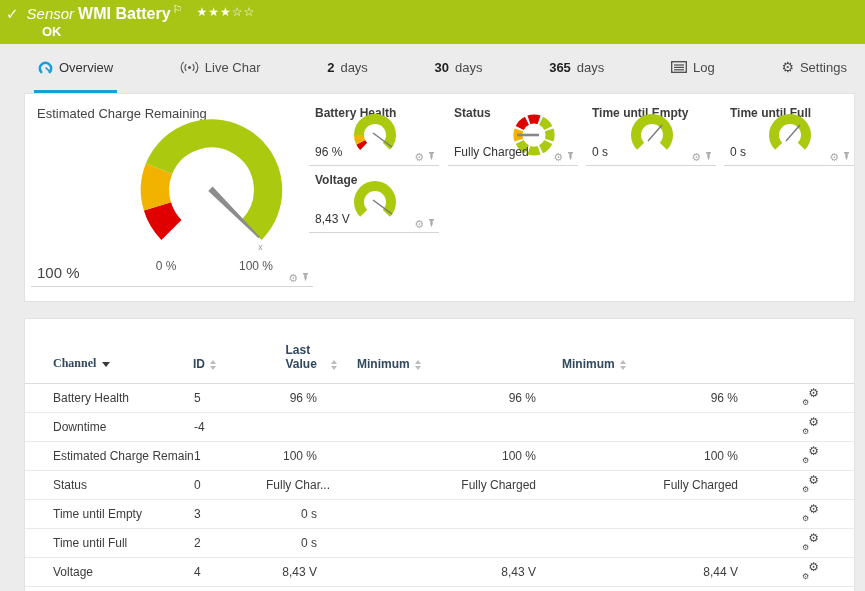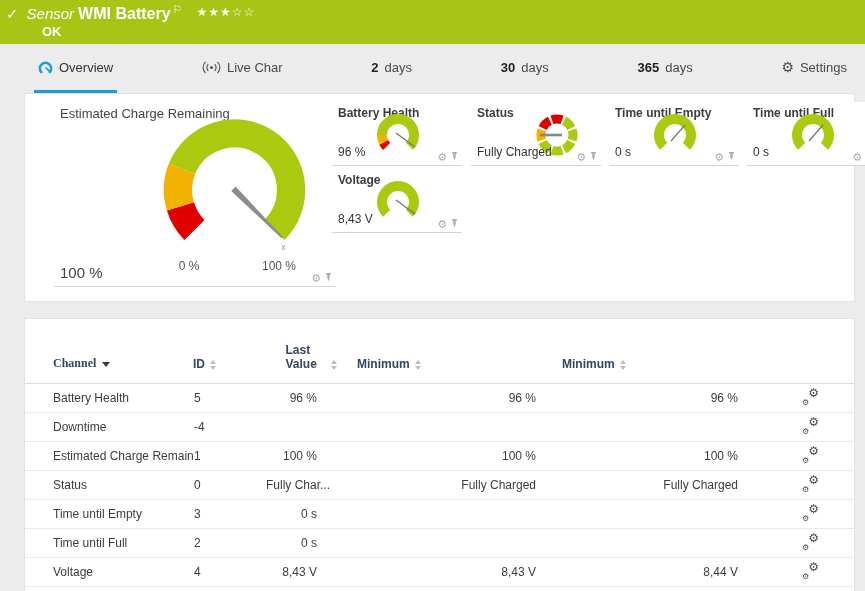--- a/index.html
+++ b/index.html
@@ -35,21 +35,21 @@
   .tab.active{ border-bottom-color:var(--accent-blue); color:#333; }
   .tab .ticon{ display:inline-flex; }
   
   .panel{
     margin:0 10px 0 24px; background:#fff;
     border:1px solid #e2e2e2; position:relative;
   }
   .panel1{ height:209px; }
   .panel2{ margin-top:16px; height:290px; }
   
-  .tile{ position:absolute; border-bottom:1px solid #d5d5d5; background:#fff; cursor:pointer;margin-left:23px; }
+  .tile{ position:absolute; border-bottom:1px solid #d5d5d5; background:#fff; cursor:pointer; }
   .t-title{ position:absolute; top:4px; left:6px; font-size:12px; font-weight:bold; color:#3d3d3d; white-space:nowrap; }
   .tile-primary .t-title{ font-size:13px; font-weight:normal; color:#444; }
   .t-value{ position:absolute; left:6px; bottom:6px; font-size:12px; color:#333; white-space:nowrap; }
   .tile-primary .t-value{ font-size:15px; color:#444; bottom:5px; }
   .t-icons{ position:absolute; right:3px; bottom:3px; display:flex; align-items:center; gap:3px; color:#ababab; }
   .t-icons .gear{ font-size:11px; line-height:10px; }
   .gauge-svg{ position:absolute; }
   .tile-primary .gauge-svg{ left:88px; top:16px; }
   .tile-sm .gauge-svg{ right:36px; top:9px; }
   .tile-status .gauge-svg{ right:16px; top:9px; }
@@ -121,20 +121,31 @@
   </div>
   <div class="tab">
     <span class="num">30</span>
     <span>days</span>
   </div>
   <div class="tab">
     <span class="num">365</span>
     <span>days</span>
   </div>
   <div class="tab">
+    <span class="ticon">
+      <svg width="16" height="12" viewBox="0 0 16 12">
+        <rect x="0.7" y="0.7" width="14.6" height="10.6" fill="none" stroke="#4a4a4a" stroke-width="1.3"></rect>
+        <rect x="3" y="3.4" width="10" height="1.2" fill="#4a4a4a"></rect>
+        <rect x="3" y="5.8" width="10" height="1.2" fill="#4a4a4a"></rect>
+        <rect x="3" y="8.2" width="10" height="1.2" fill="#4a4a4a"></rect>
+      </svg>
+    </span>
+    <span>Log</span>
+  </div>
+  <div class="tab">
     <span class="ticon" style="font-size:14px;color:#4a4a4a;">⚙</span>
     <span>Settings</span>
   </div>
 </div>
 
 <div class="panel panel1">
 
   <div class="tile tile-primary" style="left:6px; top:8px; width:282px; height:185px;">
     <div class="t-title">Estimated Charge Remaining</div>
     <svg class="gauge-svg" width="185" height="147" viewBox="0 0 170 135">

